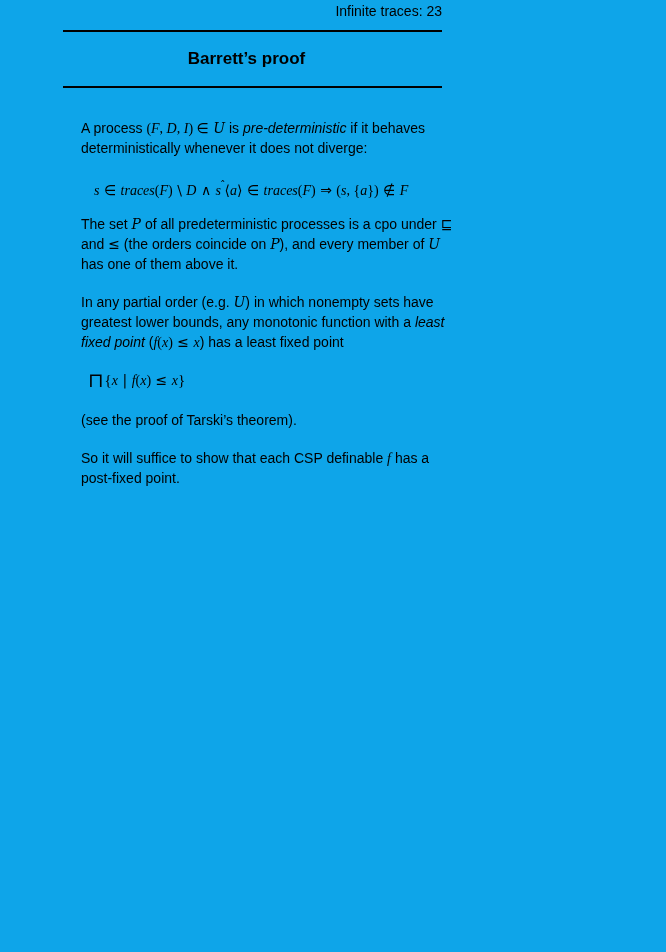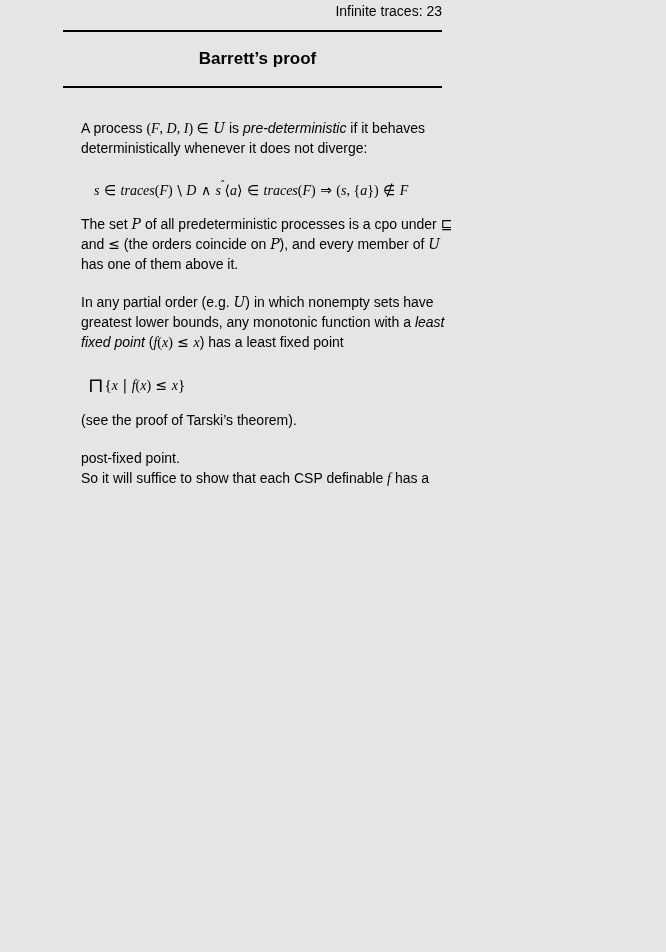--- a/index.html
+++ b/index.html
@@ -1,38 +1,38 @@
 <!DOCTYPE html>
 <html><head>
 <meta charset="utf-8">
 <style>
   html, body { margin:0; padding:0; background:#ffffff; }
   .page {
-    position:relative; width:666px; height:952px; background:#e5e5e5;
+    position:relative; width:666px; height:952px; background:#0ea5e9;
     color:#000; font-family:"Liberation Sans", sans-serif; overflow:hidden;
   }
   .running-head {
     position:absolute; top:2px; left:63px; width:379px;
     text-align:right; font-size:14px; line-height:18px;
   }
   .rule { position:absolute; left:63px; width:379px; height:2px; background:#000; }
   .rule-top { top:30px; }
   .rule-mid { top:86px; }
   .slide-title {
-    position:absolute; top:49px; left:68px; width:379px;
+    position:absolute; top:49px; left:57px; width:379px;
     text-align:center; font-weight:bold; font-size:17px; line-height:20px;
   }
   .content { position:absolute; left:63px; top:100px; width:400px; }
   .para { margin:18px; }
   .line { white-space:nowrap; height:20px; line-height:20px; font-size:14px; }
   .m-top-formula { margin-top:16px; }
   .m-top-para { margin-top:18px; }
   .m-top-small { margin-top:2px; }
   .formula-1 { padding-left:31px; }
-  .formula-2 { padding-left:25px; height:22px; line-height:30px; }
+  .formula-2 { padding-left:25px; height:22px; line-height:20px; }
   .it  { font-style:italic; }
   .mi  { font-family:"Liberation Serif", serif; font-style:italic; }
   .mo  { font-family:"Liberation Serif", serif; }
   .cal { font-family:"DejaVu Serif", serif; font-style:italic; }
   .sym { font-family:"DejaVu Sans", sans-serif; }
   .hat { font-family:"DejaVu Sans", sans-serif; font-size:11px; vertical-align:6px; margin:0 -1px; }
   .bigop { font-family:"DejaVu Sans", sans-serif; font-size:20px; vertical-align:-2px; margin-right:1px; }
   .brace { font-size:15px; }
 </style>
 </head>
@@ -69,18 +69,18 @@
       <div class="line"><span class="it">fixed point</span><span class="t"> (</span><span class="mi">f</span><span class="mo">(</span><span class="mi">x</span><span class="mo">)</span><span class="sym"> ≤ </span><span class="mi">x</span><span class="t">) has a least fixed point</span></div>
     </div>
 
     <div class="line formula-2 m-top-formula"><span class="bigop">⊓</span><span class="mo brace">{</span><span class="mi">x</span><span class="sym"> | </span><span class="mi">f</span><span class="mo">(</span><span class="mi">x</span><span class="mo">)</span><span class="sym"> ≤ </span><span class="mi">x</span><span class="mo brace">}</span></div>
 
     <div class="para m-top-para">
       <div class="line"><span class="t">(see the proof of Tarski’s theorem).</span></div>
     </div>
 
     <div class="para m-top-small">
+      <div class="line"><span class="t">So it will suffice to show that each CSP definable </span><span class="mi">f</span><span class="t"> has a</span></div>
       <div class="line"><span class="t">post-fixed point.</span></div>
-      <div class="line"><span class="t">So it will suffice to show that each CSP definable </span><span class="mi">f</span><span class="t"> has a</span></div>
     </div>
 
   </div>
 </div>
 
 </body></html>

